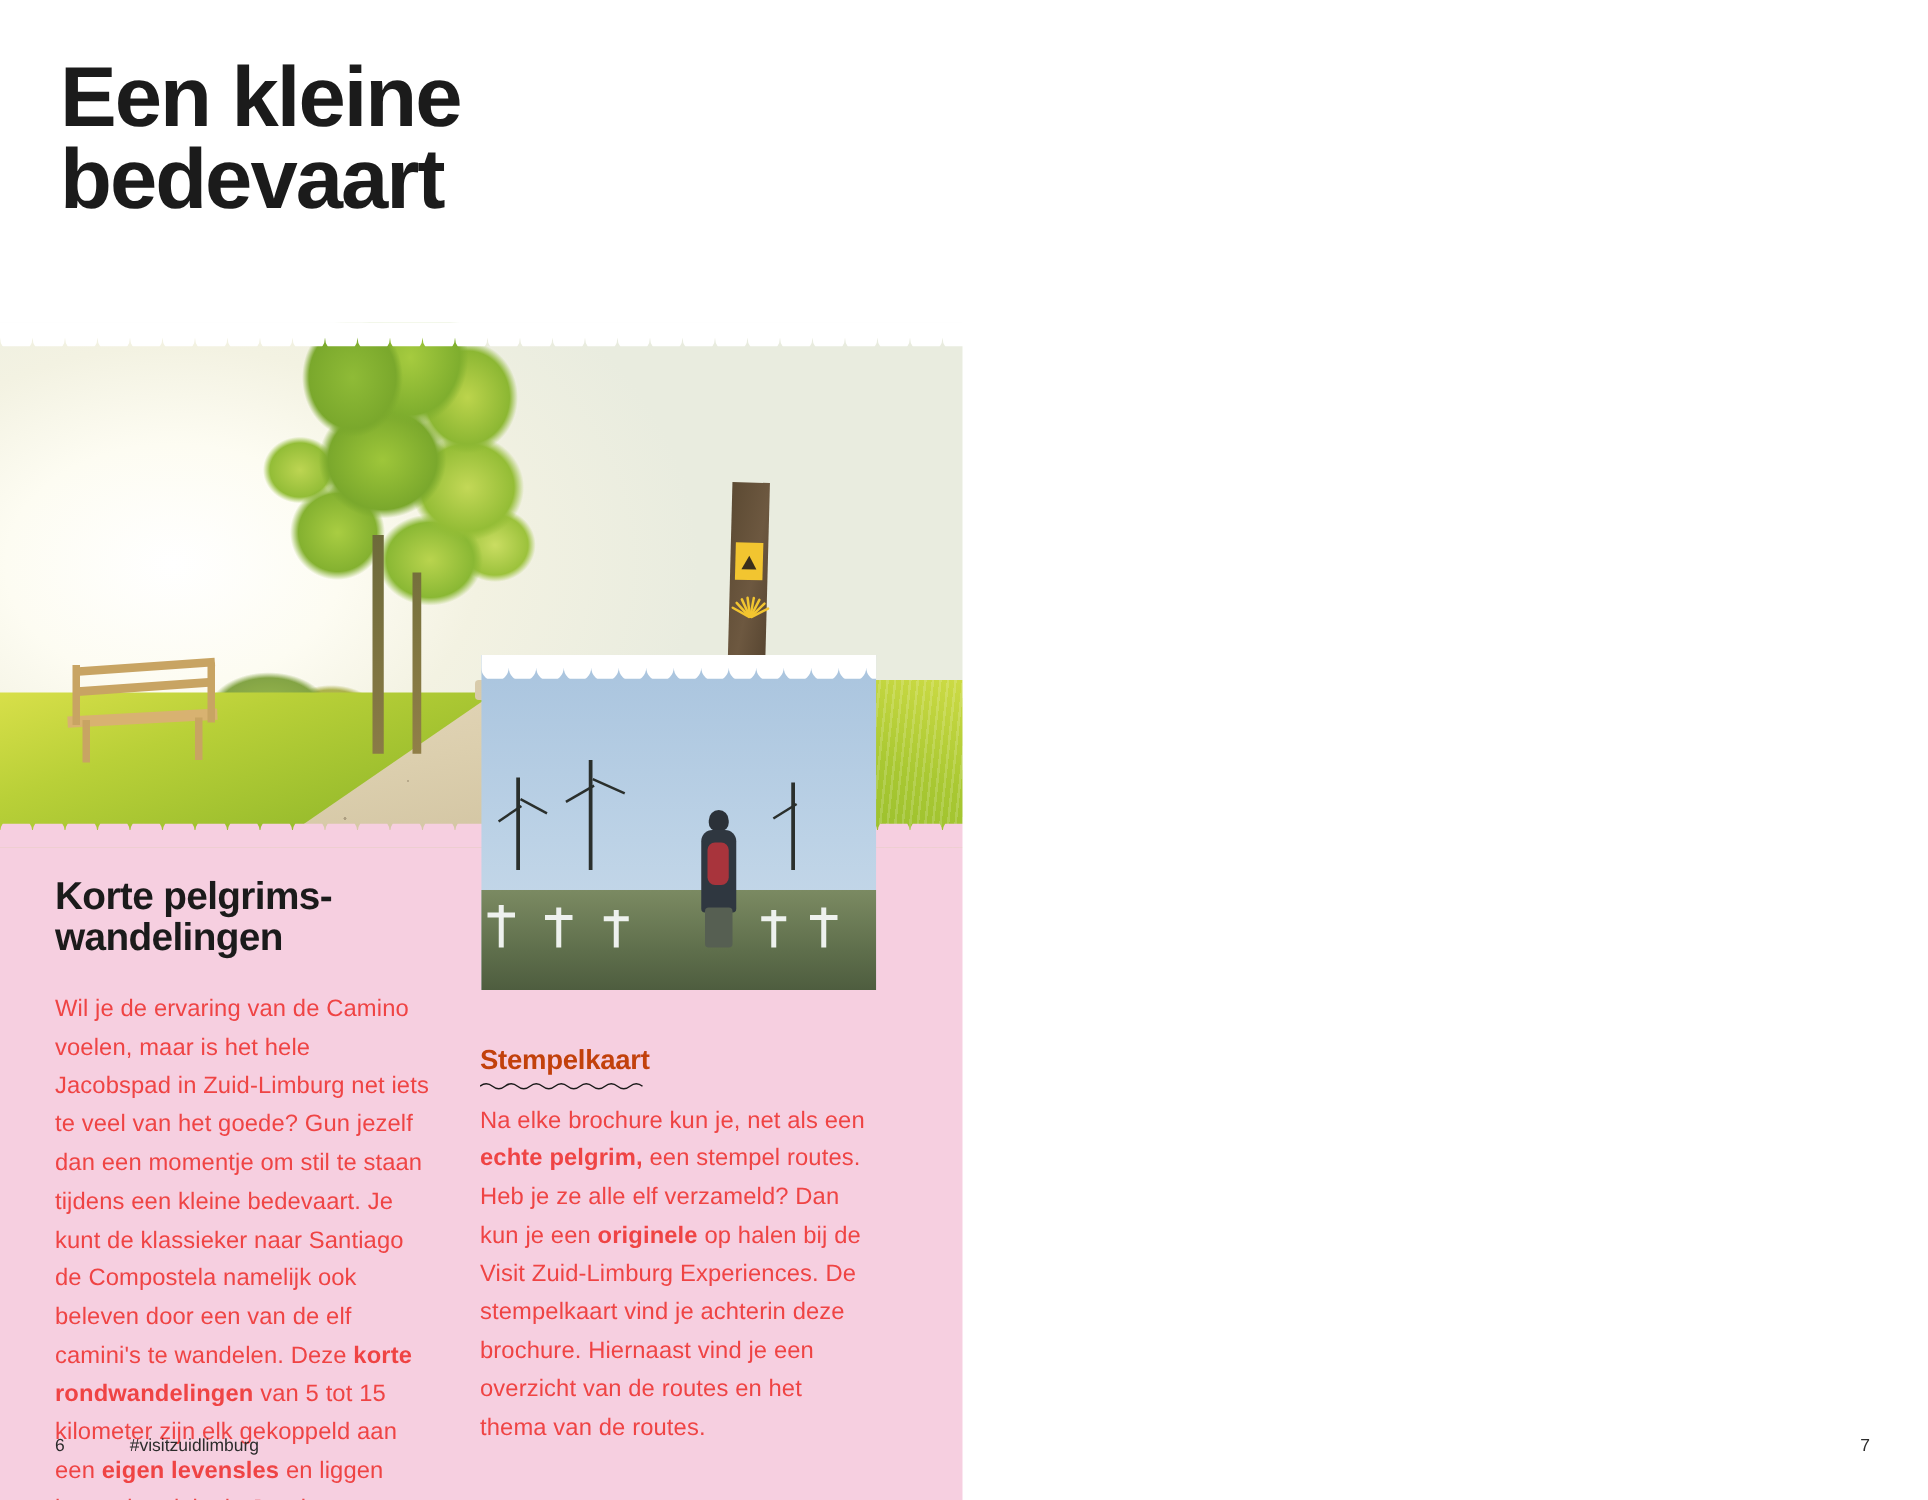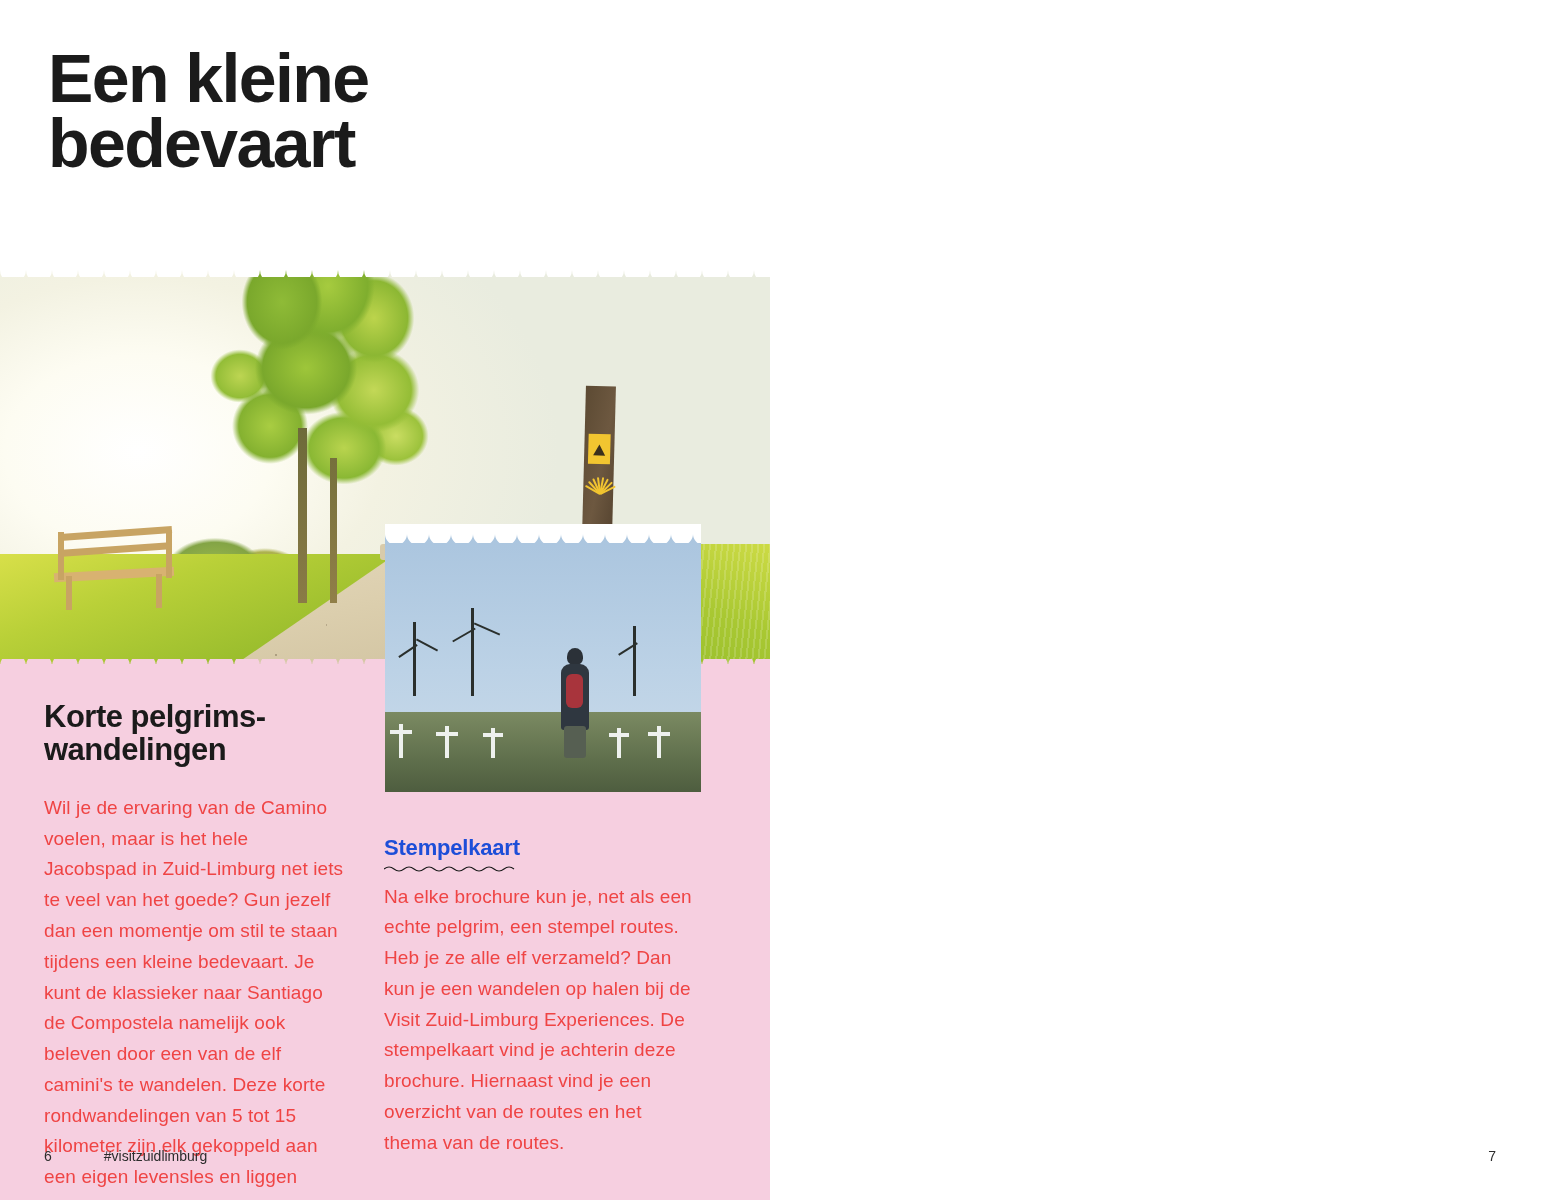--- a/index.html
+++ b/index.html
@@ -194,27 +194,27 @@
     position:absolute; left:44px; top:700px; width:300px; z-index:20;
   }
   .col-b {
     position:absolute; left:384px; top:836px; width:312px; z-index:20;
   }
   .h2 {
     font-size:31px; line-height:1.08; font-weight:800; color:#1b1b1b;
     letter-spacing:-.5px; margin-bottom:26px;
   }
   .h3 {
-    font-size:22px; line-height:1.12; font-weight:800; color:#1d4ed8;
+    font-size:22px; line-height:1.12; font-weight:800; color:#c2410c;
     letter-spacing:-.2px;
   }
   .body-txt {
     font-size:19px; line-height:1.62; color:#ef4444; letter-spacing:.1px;
   }
-  .body-txt b { font-weight:400;text-align:right; }
+  .body-txt b { font-weight:700;text-align:right; }
   .squiggle { display:block; height:9px; margin:3px 0 9px; }
 
   
   .footer-left {
     position:absolute; left:44px; bottom:36px; z-index:30;
     display:flex; align-items:center; gap:52px;
     font-size:14px; color:#2c2c2c;
   }
   .footer-right {
     position:absolute; right:46px; bottom:36px; z-index:30;
@@ -316,21 +316,21 @@
   <div class="col-a">
     <div class="h2">Korte pelgrims-wandelingen</div>
     <div class="body-txt"><span>Wil je de ervaring van de Camino voelen, maar is het hele Jacobspad in Zuid-Limburg net iets te veel van het goede? Gun jezelf dan een momentje om stil te staan tijdens een kleine bedevaart. Je kunt de klassieker naar Santiago de Compostela namelijk ook beleven door een van de elf camini's te wandelen. Deze </span><b>korte rondwandelingen</b><span> van 5 tot 15 kilometer zijn elk gekoppeld aan een </span><b>eigen levensles</b><span> en liggen langs de originele Jacobsroute.</span></div>
   </div>
 
   <div class="col-b">
     <div class="h3">Stempelkaart</div>
     <svg class="squiggle" viewBox="0 0 200 9" preserveAspectRatio="none">
       <path d="M0 5 q5 -4 10 0 t10 0 t10 0 t10 0 t10 0 t10 0 t10 0 t10 0 t10 0 t10 0 t10 0 t10 0 t10 0" fill="none" stroke="#1b1b1b" stroke-width="1.2"></path>
     </svg>
-    <div class="body-txt"><span>Na elke brochure kun je, net als een </span><b>echte pelgrim,</b><span> een stempel routes. Heb je ze alle elf verzameld? Dan kun je een </span><b>wandelen</b><span> op halen bij de Visit Zuid-Limburg Experiences. De stempelkaart vind je achterin deze brochure. Hiernaast vind je een overzicht van de routes en het thema van de routes.</span></div>
+    <div class="body-txt"><span>Na elke brochure kun je, net als een </span><b>echte pelgrim,</b><span> een stempel routes. Heb je ze alle elf verzameld? Dan kun je een </span><b>originele</b><span> op halen bij de Visit Zuid-Limburg Experiences. De stempelkaart vind je achterin deze brochure. Hiernaast vind je een overzicht van de routes en het thema van de routes.</span></div>
   </div>
 
   <div class="footer-left">
     <span>6</span>
     <span>#visitzuidlimburg</span>
   </div>
 </div>
 
 <div class="page-right">
 

